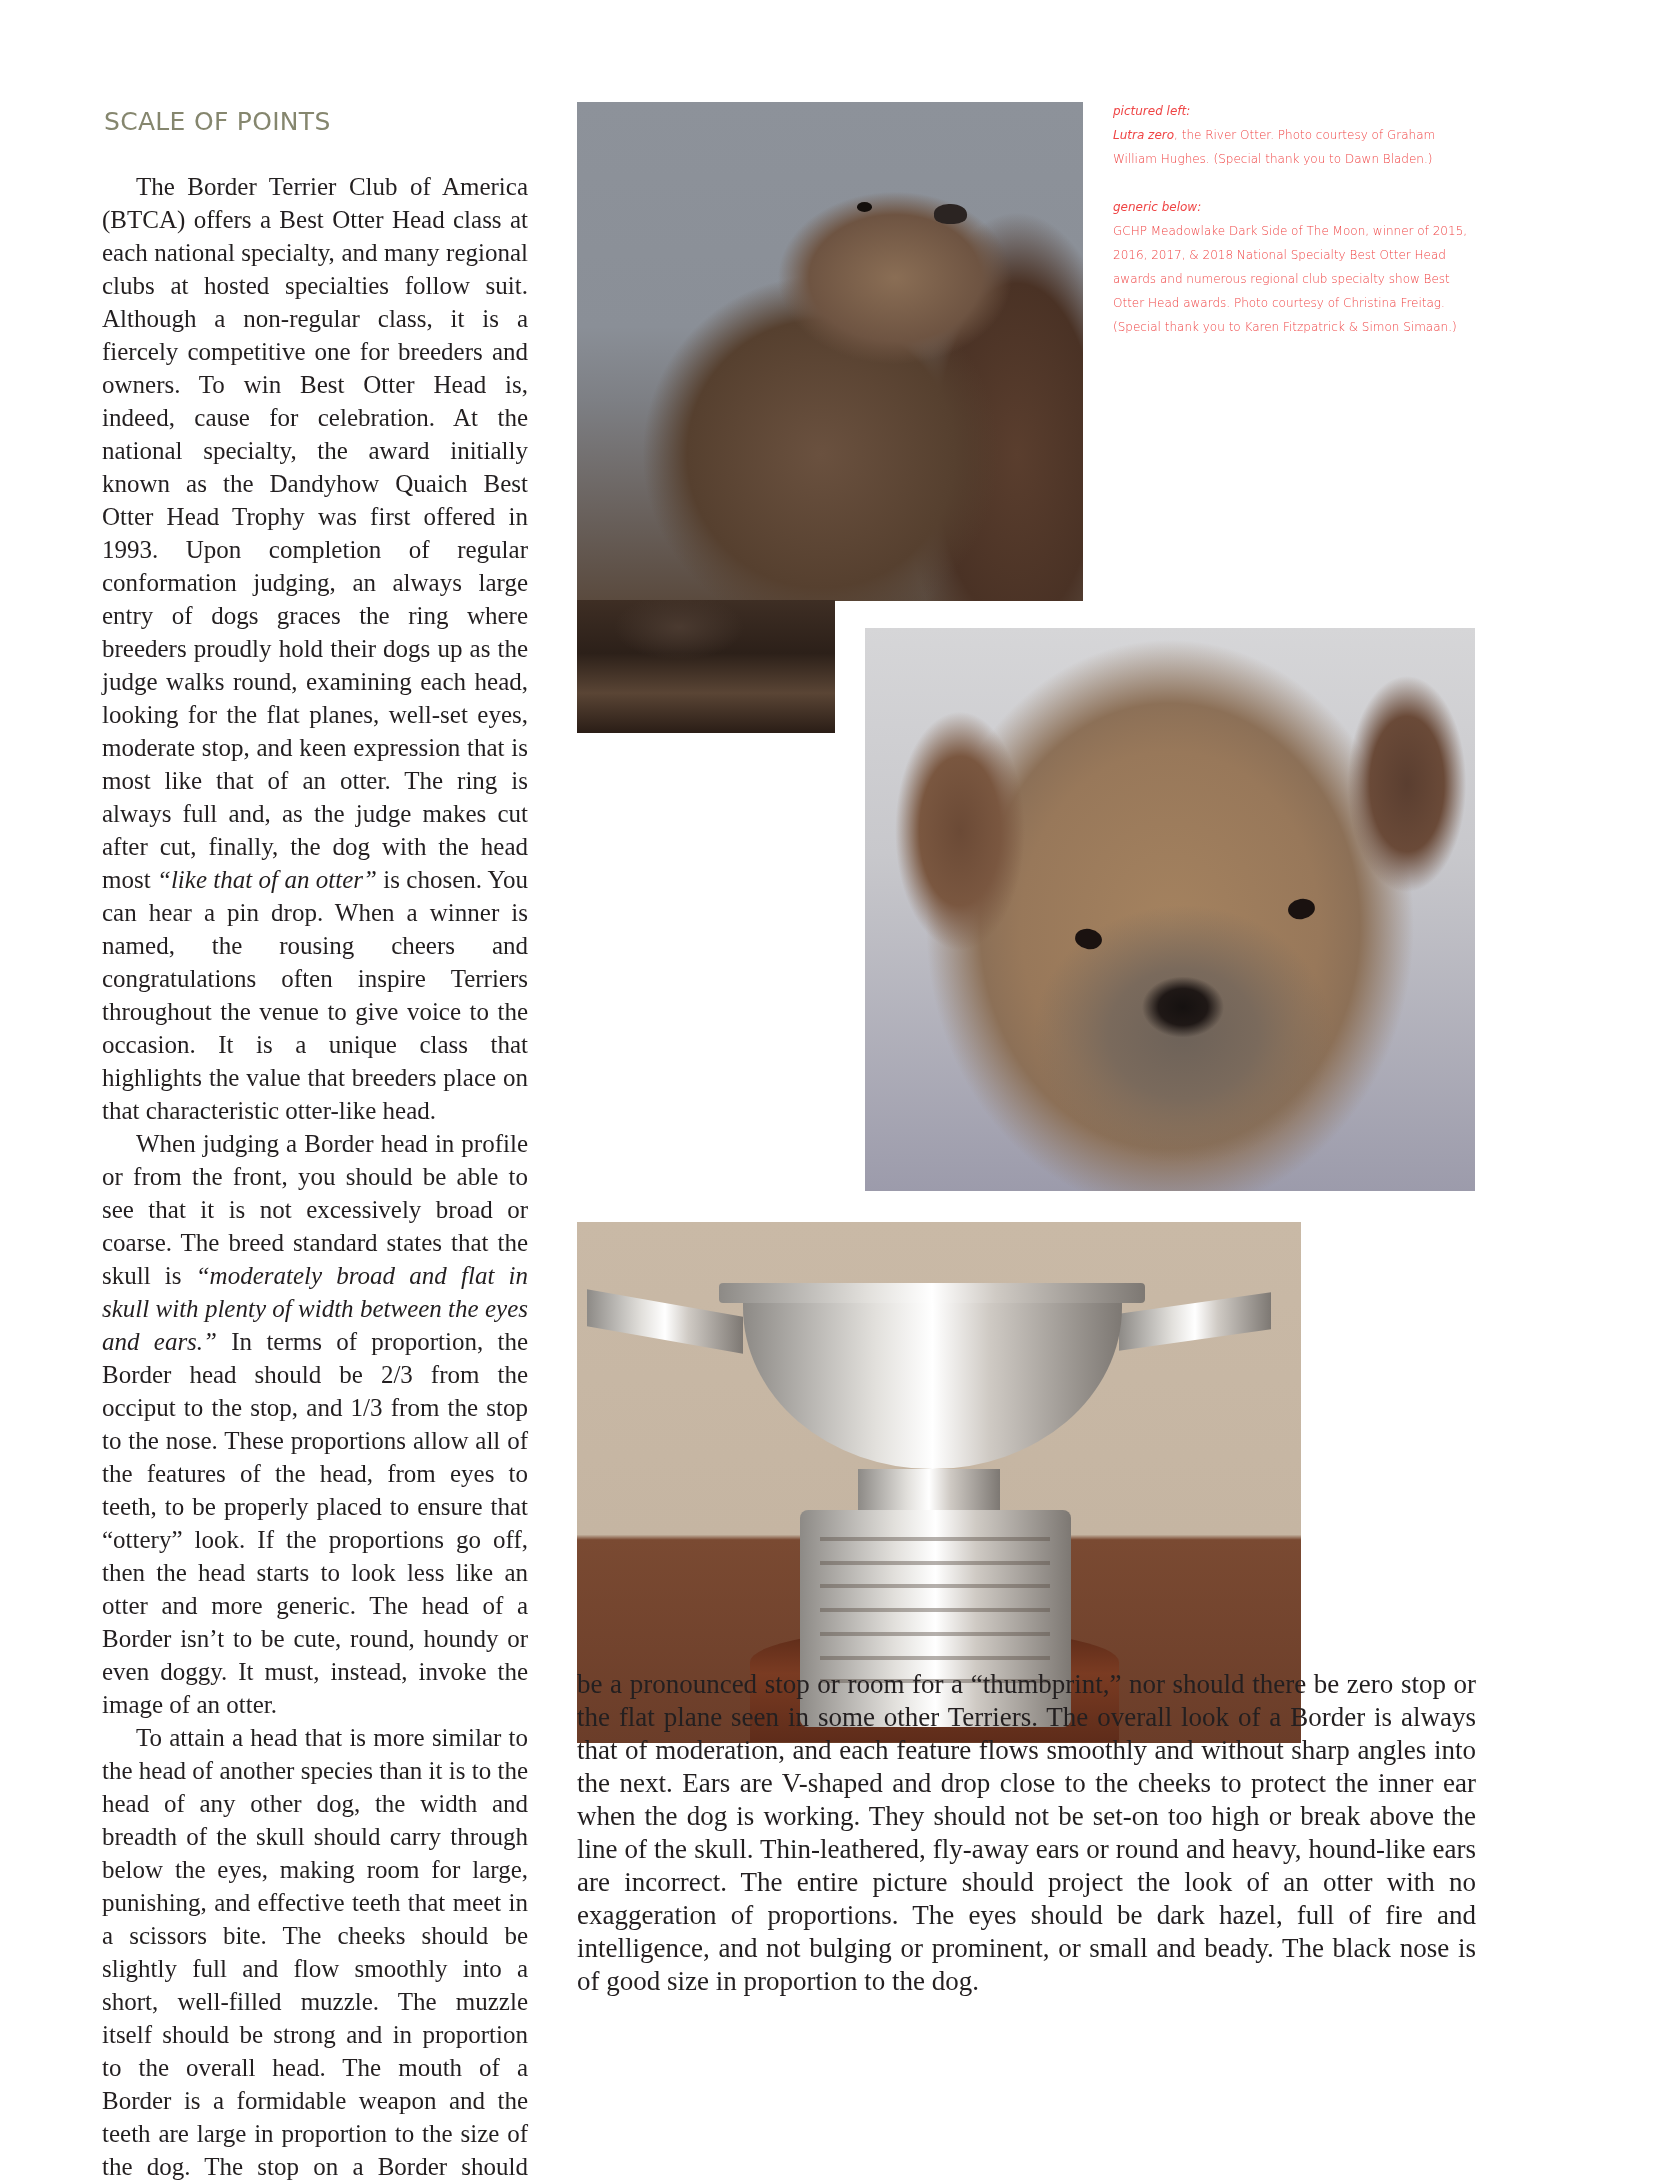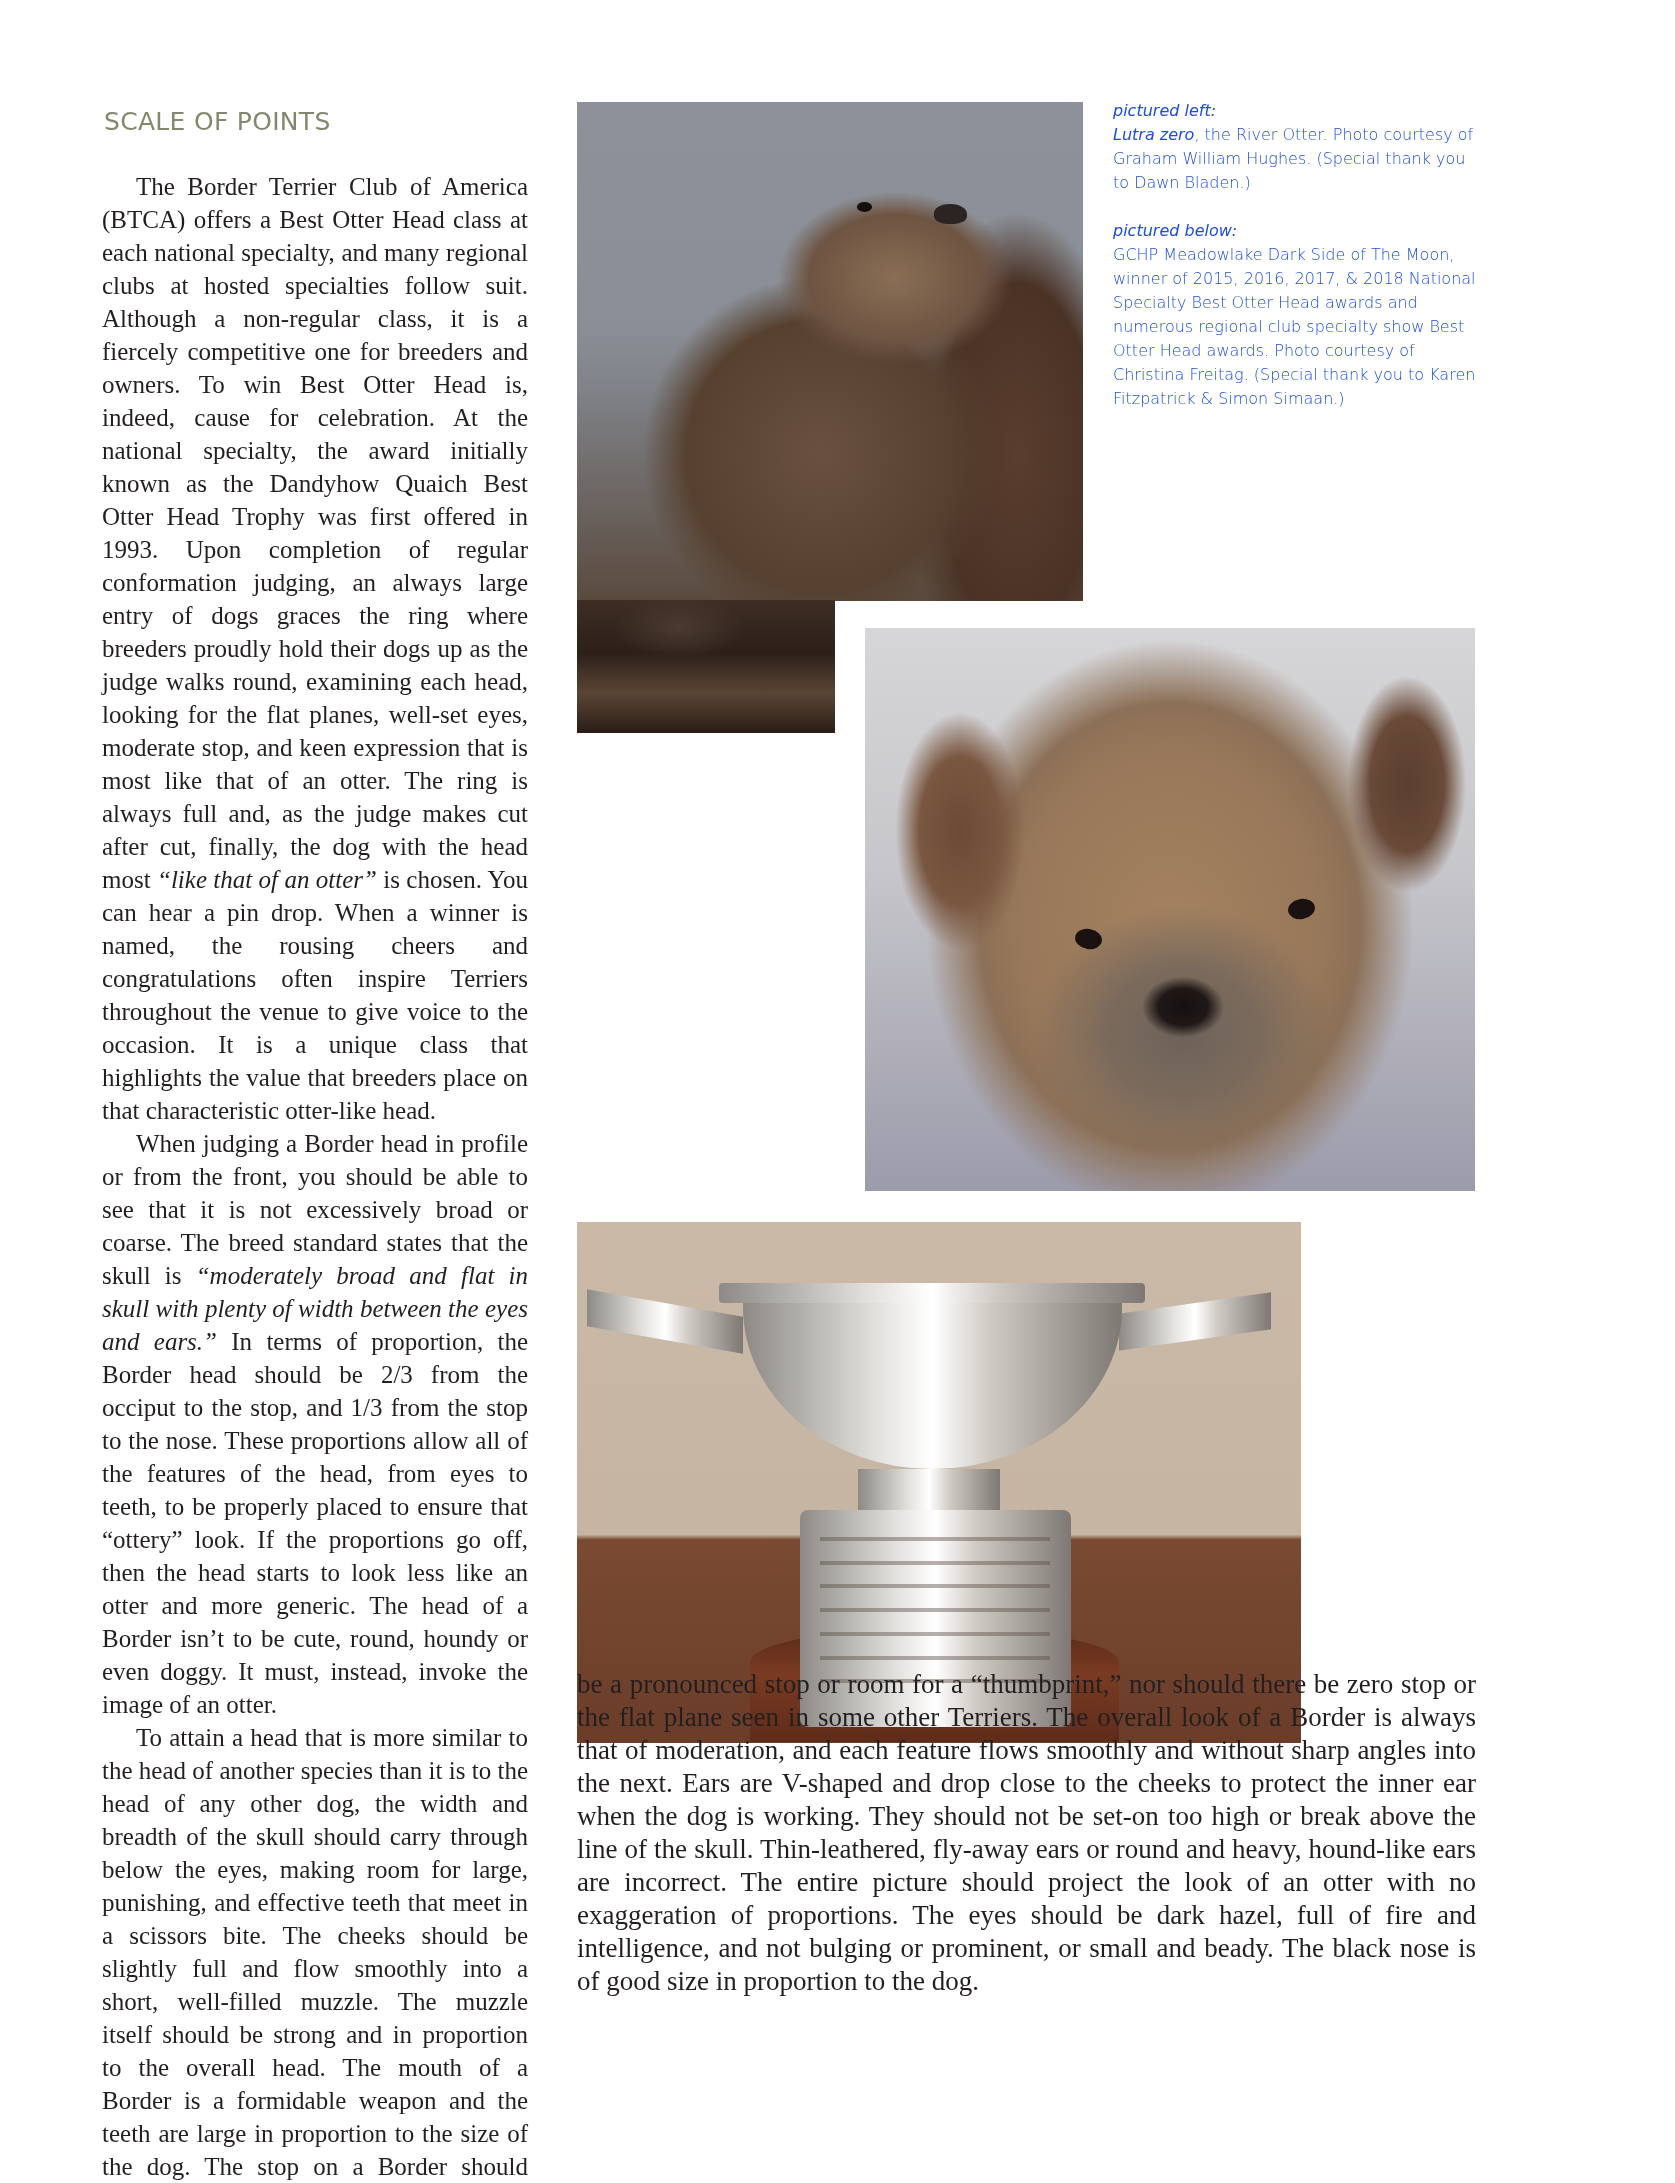--- a/index.html
+++ b/index.html
@@ -15,21 +15,21 @@
     position: absolute; left: 102px; top: 142px; width: 426px;
     font-size: 25px; line-height: 33px; text-align: justify;
     hyphens: manual;
   }
   #left-col p { margin: 0; text-indent: 34px; }
   #left-col p.first { text-indent: 34px; margin-top: 28px; }
 
   #captions {
     position: absolute; left: 1113px; top: 99px; width: 369px;
     font-family: "DejaVu Sans", "Liberation Sans", sans-serif;
-    font-size: 16px; line-height: 24px; color: #1d4ed8; font-weight: 300;
+    font-size: 12px; line-height: 24px; color: #ef4444; font-weight: 300;
   }
   #captions .block { margin-bottom: 24px; }
   #captions .label { font-style: italic; display: block; }
   #captions i { font-style: italic; }
 
   #bottom-text {
     position: absolute; left: 577px; top: 1668px; width: 899px;
     font-size: 27px; line-height: 33px; text-align: justify;
   }
   #bottom-text p { margin: 0; }
@@ -106,21 +106,21 @@
   <div class="otter-nose" style="left:357px; top:102px;"></div>
 </div>
 <div class="photo" id="otter-bottom"></div>
 
 <div id="captions">
   <div class="block">
     <span class="label">pictured left:</span>
     <i>Lutra zero</i><span>, the River Otter. Photo courtesy of Graham William Hughes. (Special thank you to Dawn Bladen.)</span>
   </div>
   <div class="block">
-    <span class="label">pictured below:</span>
+    <span class="label">generic below:</span>
     <span>GCHP Meadowlake Dark Side of The Moon, winner of 2015, 2016, 2017, &amp; 2018 National Specialty Best Otter Head awards and numerous regional club specialty show Best Otter Head awards. Photo courtesy of Christina Freitag. (Special thank you to Karen Fitzpatrick &amp; Simon Simaan.)</span>
   </div>
 </div>
 
 <div class="photo" id="dog">
   <div class="dog-eye" style="left:210px; top:301px; transform:rotate(10deg);"></div>
   <div class="dog-eye" style="left:423px; top:271px; transform:rotate(-10deg);"></div>
 </div>
 
 <div class="photo" id="trophy">

